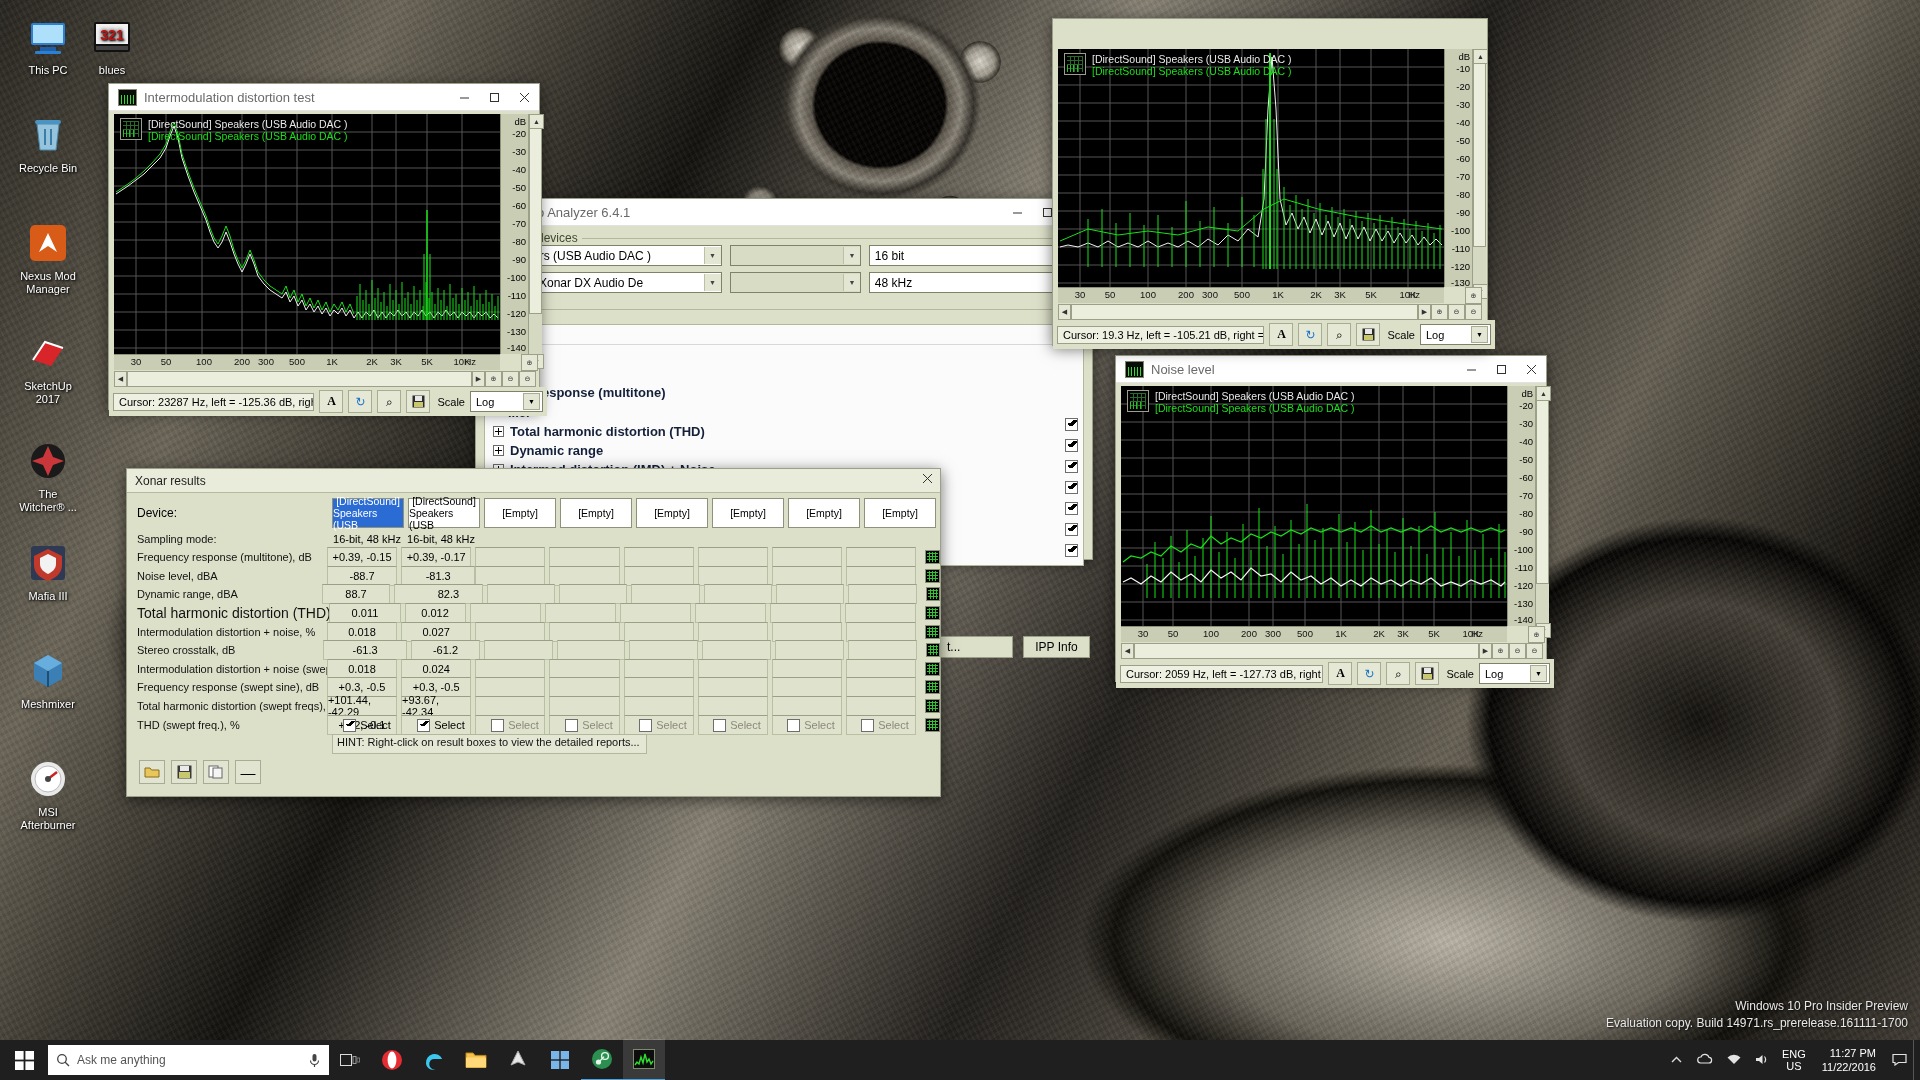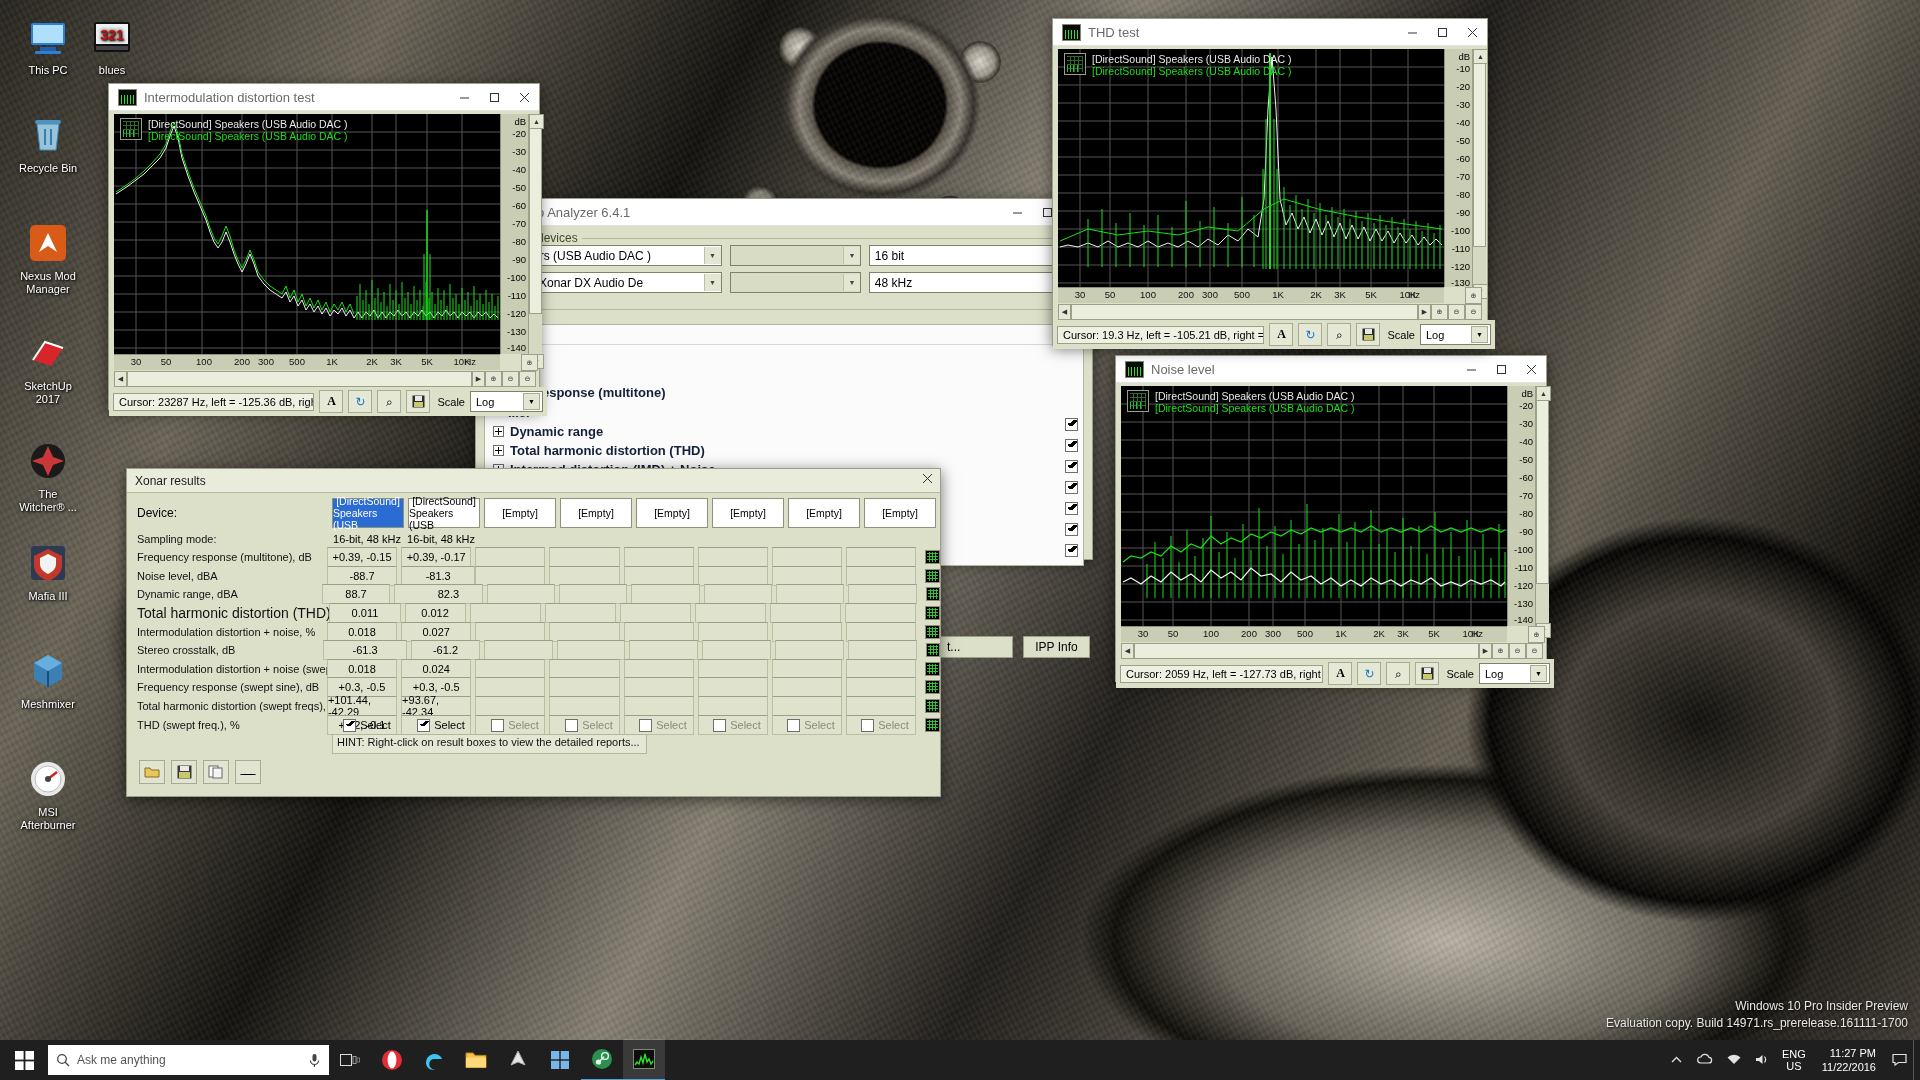--- a/index.html
+++ b/index.html
@@ -301,25 +301,25 @@
         <div class="testrow" style="height:20px;">
           <span style="width:15px;"></span>
           <span>...cy response (multitone)</span>
         </div>
         <div class="testrow" style="height:20px;">
           <span style="width:15px;"></span>
           <span>...el</span>
         </div>
         <div class="testrow" style="height:19px;">
           <span class="plusbox"></span>
-          <span>Dynamic range</span>
+          <span>Total harmonic distortion (THD)</span>
         </div>
         <div class="testrow" style="height:19px;">
           <span class="plusbox"></span>
-          <span>Total harmonic distortion (THD)</span>
+          <span>Dynamic range</span>
         </div>
         <div class="testrow" style="height:19px;">
           <span class="plusbox"></span>
           <span>Intermod distortion (IMD) + Noise</span>
         </div>
         <div class="testrow" style="height:19px;">
           <span class="plusbox"></span>
           <span>Stereo crosstalk</span>
         </div>
       </div>
@@ -524,42 +524,20 @@
     </span>
     <span style="font-size:11px;margin-left:2px;">Scale</span>
     <span class="selbox" style="width:64px;">
       <span>Log</span>
       <span class="arrow">▼</span>
     </span>
   </div>
 </div>
 
 <div class="win" style="left:1052px;top:18px;width:434px;height:326px;z-index:22;">
-  <div class="tbar">
-    <span class="ticon"></span>
-    <span class="ttxt">THD test</span>
-    <span class="wbtns">
-      <span class="wbtn">
-          <svg width="11" height="11">
-            <line x1="1" y1="6" x2="10" y2="6" stroke="#333"></line>
-          </svg>
-        </span>
-      <span class="wbtn">
-          <svg width="11" height="11">
-            <rect x="1.5" y="1.5" width="8" height="8" fill="none" stroke="#333"></rect>
-          </svg>
-        </span>
-      <span class="wbtn close">
-          <svg width="11" height="11">
-            <line x1="1" y1="1" x2="10" y2="10" stroke="#333"></line>
-            <line x1="10" y1="1" x2="1" y2="10" stroke="#333"></line>
-          </svg>
-        </span>
-    </span>
-  </div>
 
   <div class="plot" style="position:absolute;left:5px;top:30px;width:386px;height:250px;">
     <svg class="grid" viewBox="0 0 386 250" preserveAspectRatio="none">
       <g stroke="#555" stroke-width="1">
         <line x1="22" y1="0" x2="22" y2="238"></line>
           <line x1="52" y1="0" x2="52" y2="238"></line>
         <line x1="90" y1="0" x2="90" y2="238"></line>
           <line x1="128" y1="0" x2="128" y2="238"></line>
         <line x1="152" y1="0" x2="152" y2="238"></line>
           <line x1="184" y1="0" x2="184" y2="238"></line>

